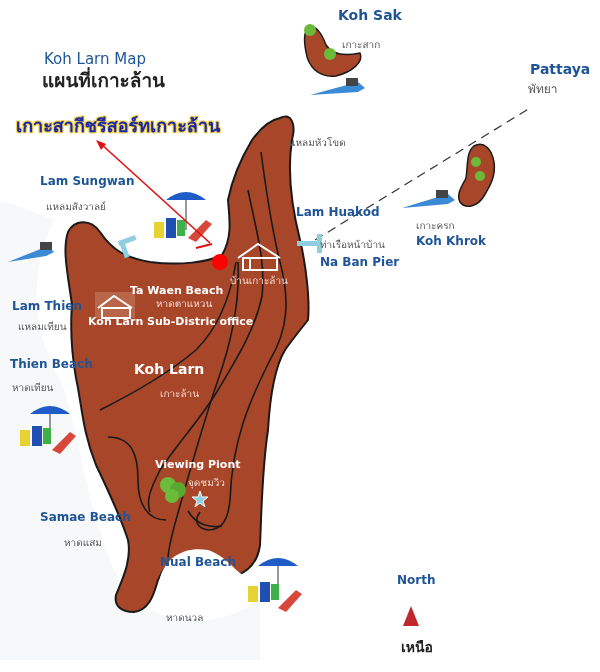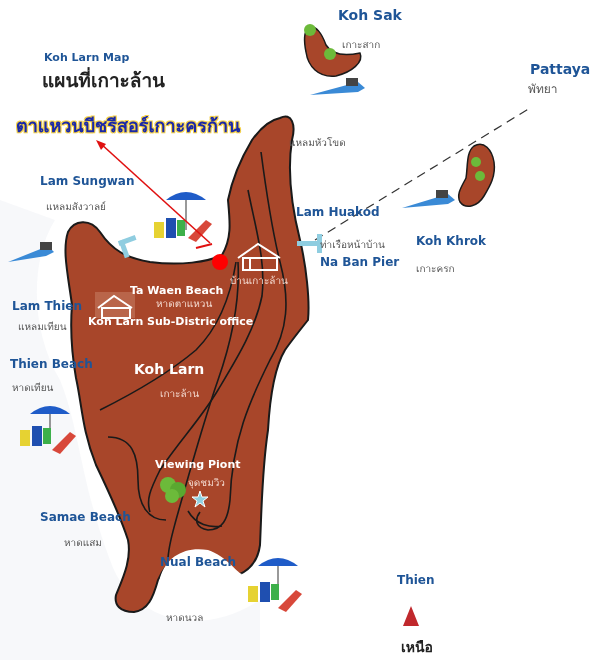--- a/index.html
+++ b/index.html
@@ -8,21 +8,21 @@
       background: #ffffff;
       font-family: "DejaVu Sans", sans-serif;
     }
     #map-canvas { position: absolute; left: 0; top: 0; width: 600px; height: 672px; }
     .lbl { position: absolute; white-space: nowrap; line-height: 1; }
     .en-blue { color: #1f5597; font-weight: bold; font-size: 12px; font-family: "DejaVu Sans", sans-serif; }
     .en-blue-lg { color: #1f5597; font-weight: bold; font-size: 14px; }
     .th-gray { color: #555555; font-size: 10px; font-family: "DejaVu Sans", sans-serif; }
     .en-white { color: #ffffff; font-weight: bold; font-size: 11px; }
     .th-white { color: #f3d9cf; font-size: 10px; }
-    .title-en { color: #1f5597; font-size: 11px; font-weight: bold; }
+    .title-en { color: #1f5597; font-size: 15px; font-weight: normal; }
     .title-th { color: #222222; font-size: 19px; font-weight: bold; }
     .resort-th { color: #1a28a8; font-size: 18px; font-weight: bold;
       text-shadow: 1px 1px 0 #f5d24a, -1px -1px 0 #f5d24a, 1px -1px 0 #f5d24a, -1px 1px 0 #f5d24a; }
     .north-th { color: #222; font-size: 14px; font-weight: bold; }
   </style>
 </head>
 <body>
 
 <svg id="map-canvas" viewBox="0 0 600 672" xmlns="http://www.w3.org/2000/svg">
 
@@ -145,35 +145,35 @@
     <circle cx="178" cy="490" r="8" fill="#5aa830"></circle>
     <circle cx="172" cy="496" r="7" fill="#6cba3a"></circle>
   </g>
   <polygon points="200,491 202,497 208,497 203,501 205,507 200,503 195,507 197,501 192,497 198,497" fill="#8fd0e0" stroke="#ffffff" stroke-width="1"></polygon>
 
   <polygon points="411,606 403,626 419,626" fill="#c0282c"></polygon>
 </svg>
 
 <div class="lbl title-en" style="left:44px;top:52px;">Koh Larn Map</div>
 <div class="lbl title-th" style="left:42px;top:71px;">แผนที่เกาะล้าน</div>
-<div class="lbl resort-th" style="left:16px;top:117px;">ตาแหวนบีชรีสอร์เกาะครก้าน</div>
+<div class="lbl resort-th" style="left:16px;top:117px;">เกาะสากีชรีสอร์ทเกาะล้าน</div>
 
 <div class="lbl en-blue-lg" style="left:338px;top:8px;">Koh Sak</div>
 <div class="lbl th-gray" style="left:342px;top:30px;margin-top:10px;">เกาะสาก</div>
 
 <div class="lbl en-blue-lg" style="left:530px;top:62px;">Pattaya</div>
 <div class="lbl th-gray" style="left:528px;top:83px;font-size:12px;">พัทยา</div>
 
 <div class="lbl th-gray" style="left:289px;top:138px;">แหลมหัวโขด</div>
 <div class="lbl en-blue" style="left:296px;top:158px;margin-top:48px;">Lam Huakod</div>
 
 <div class="lbl en-blue" style="left:40px;top:175px;">Lam Sungwan</div>
 <div class="lbl th-gray" style="left:46px;top:202px;">แหลมสังวาลย์</div>
 
-<div class="lbl th-gray" style="left:416px;top:221px;margin-top:43px;">เกาะครก</div>
+<div class="lbl th-gray" style="left:416px;top:221px;">เกาะครก</div>
 <div class="lbl en-blue" style="left:416px;top:235px;">Koh Khrok</div>
 
 <div class="lbl th-gray" style="left:320px;top:240px;">ท่าเรือหน้าบ้าน</div>
 <div class="lbl en-blue" style="left:320px;top:256px;">Na Ban Pier</div>
 
 <div class="lbl th-white" style="left:230px;top:276px;">บ้านเกาะล้าน</div>
 
 <div class="lbl en-white" style="left:130px;top:285px;">Ta Waen Beach</div>
 <div class="lbl th-white" style="left:156px;top:299px;">หาดตาแหวน</div>
 
@@ -190,14 +190,14 @@
 
 <div class="lbl en-white" style="left:155px;top:459px;">Viewing Piont</div>
 <div class="lbl th-white" style="left:188px;top:478px;">จุดชมวิว</div>
 
 <div class="lbl en-blue" style="left:40px;top:511px;">Samae Beach</div>
 <div class="lbl th-gray" style="left:64px;top:538px;">หาดแสม</div>
 
 <div class="lbl en-blue" style="left:160px;top:556px;">Nual Beach</div>
 <div class="lbl th-gray" style="left:166px;top:613px;">หาดนวล</div>
 
-<div class="lbl en-blue" style="left:397px;top:574px;">Thien</div>
+<div class="lbl en-blue" style="left:397px;top:574px;">North</div>
 <div class="lbl north-th" style="left:401px;top:640px;">เหนือ</div>
 
 </body></html>

